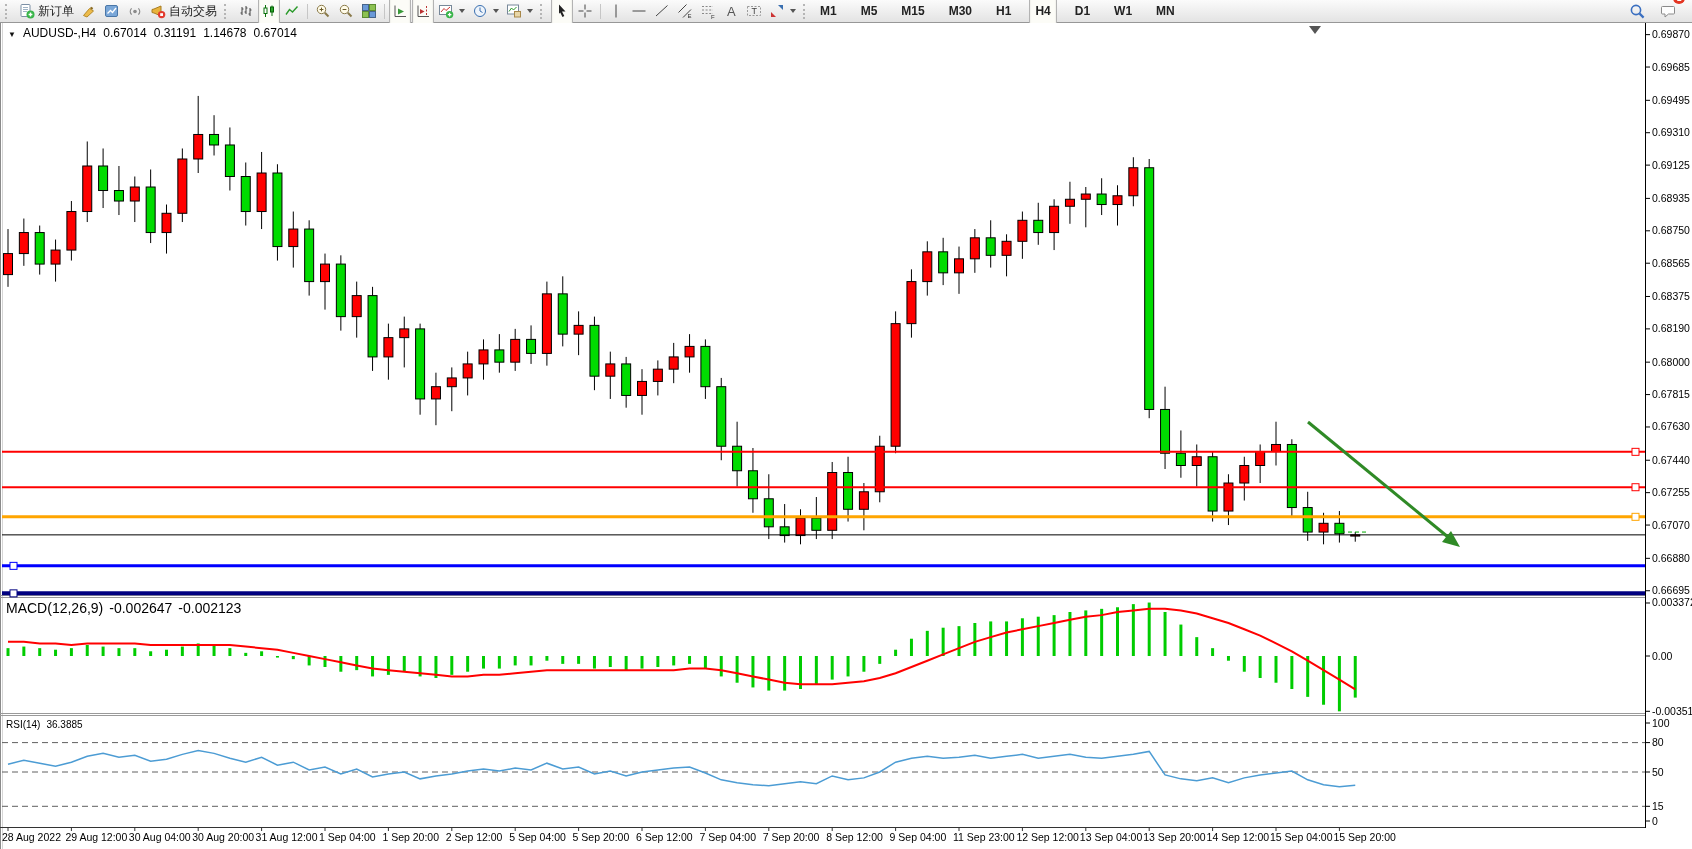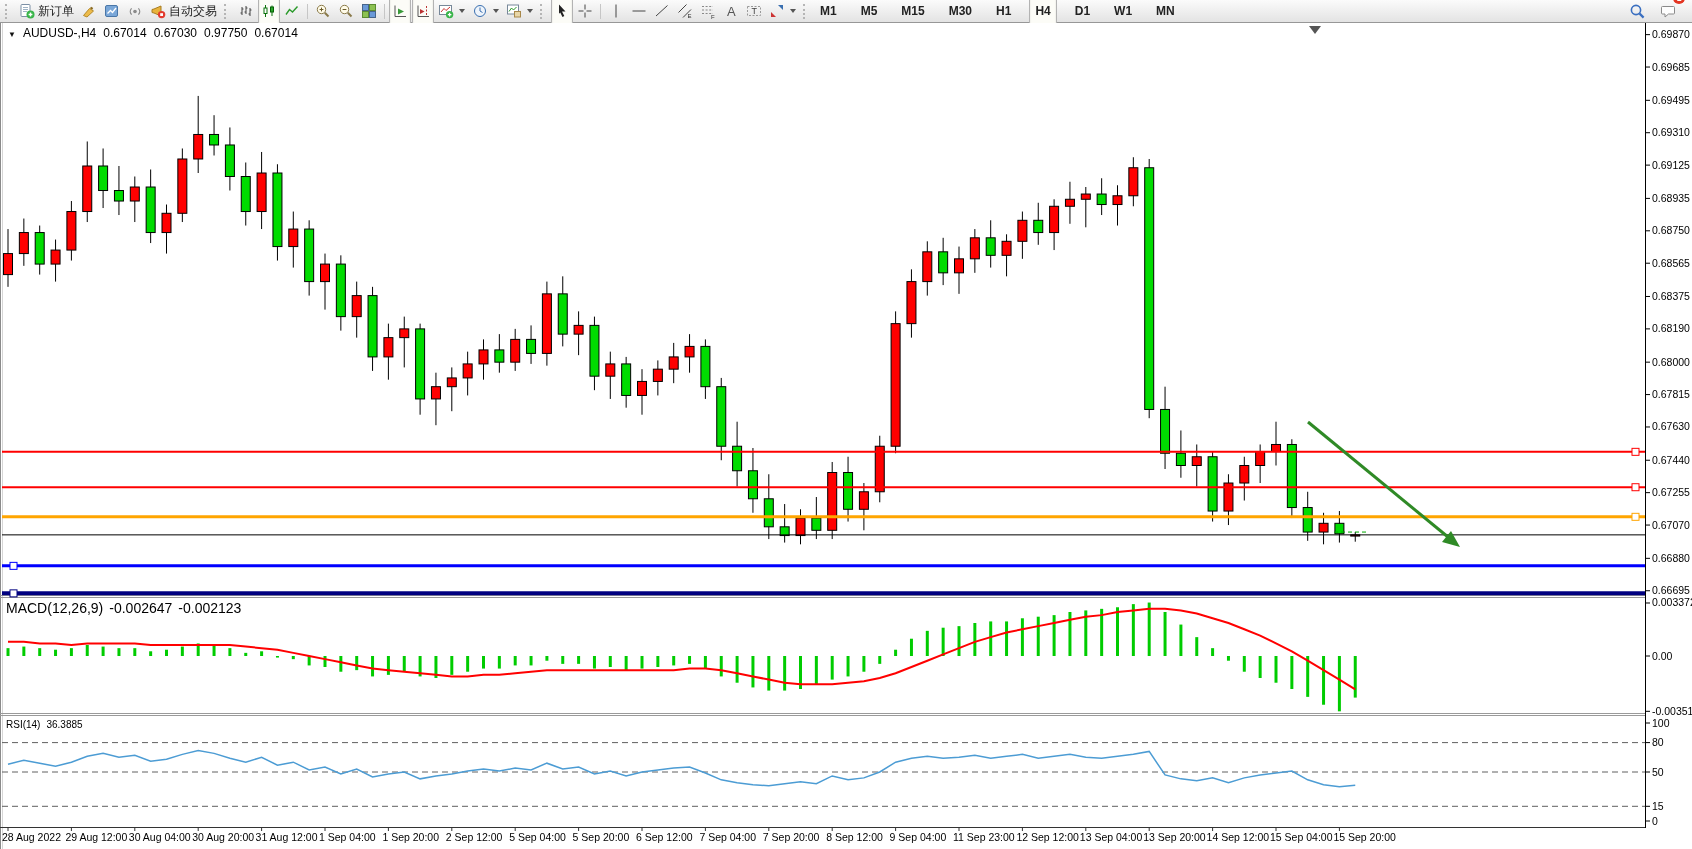--- a/index.html
+++ b/index.html
@@ -620,21 +620,21 @@
       <text x="1143.2" y="818" font-size="10.3">13 Sep 20:00</text>
       <line x1="1212.6" y1="804.5" x2="1212.6" y2="808" stroke="#333"></line>
       <text x="1206.6" y="818" font-size="10.3">14 Sep 12:00</text>
       <line x1="1276" y1="804.5" x2="1276" y2="808" stroke="#333"></line>
       <text x="1270" y="818" font-size="10.3">15 Sep 04:00</text>
       <line x1="1339.3999999999999" y1="804.5" x2="1339.3999999999999" y2="808" stroke="#333"></line>
       <text x="1333.3999999999999" y="818" font-size="10.3">15 Sep 20:00</text>
     </svg>
 
   <div class="overlay chart-title">
-    <span class="dd">▼</span><span>AUDUSD-,H4</span><span>0.67014</span><span>0.67030</span><span>0.97750</span><span>0.67014</span>
+    <span class="dd">▼</span><span>AUDUSD-,H4</span><span>0.67014</span><span>0.31191</span><span>1.14678</span><span>0.67014</span>
   </div>
 
   <div class="overlay macd-header">
     <span>MACD(12,26,9)</span><span>-0.002647</span><span>-0.002123</span>
   </div>
 
   <div class="overlay rsi-header">
     <span>RSI(14)</span><span>36.3885</span>
   </div>
 </div>

